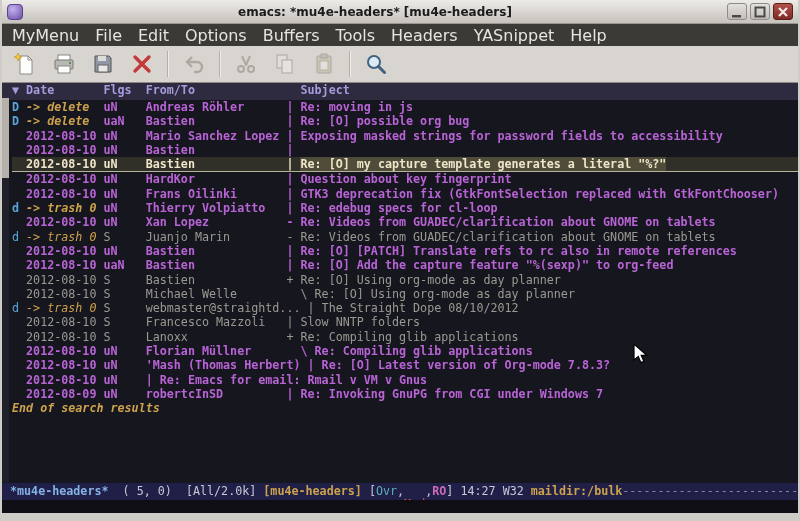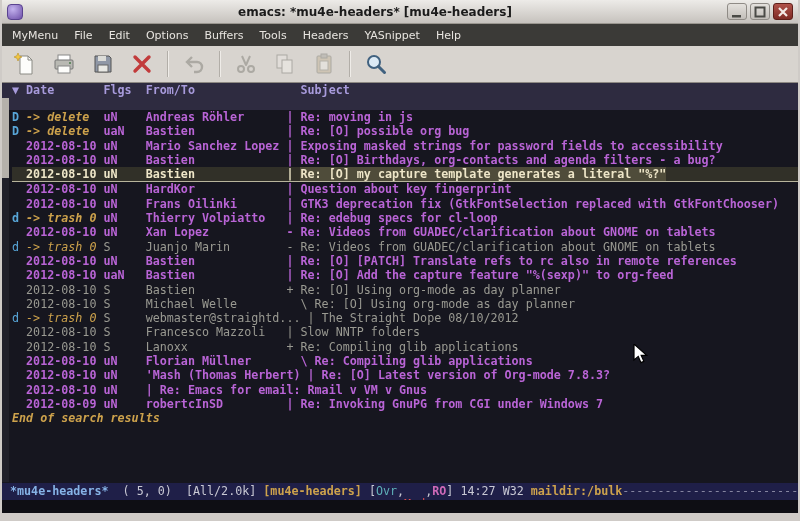--- a/index.html
+++ b/index.html
@@ -17,40 +17,40 @@
   .title { flex:1; text-align:center; font-size:12px; font-weight:bold; color:#1b1b1b;
            white-space:nowrap; overflow:hidden; }
   .winbtns { display:flex; gap:3px; flex:none; }
   .wbtn { width:20px; height:17px; border:1px solid #8f8b86; border-radius:3px;
           background:linear-gradient(#e4e1dd,#c2beb9); display:flex;
           align-items:center; justify-content:center; padding:0; }
   .wbtn.close { background:linear-gradient(#b0524a,#7e2a24); border-color:#5e1f1a; }
   
   .menubar { height:22px; background:#3b3a37; display:flex; align-items:center;
              padding-left:2px; flex:none; }
-  .menu-item { color:#e8e5e0; font-size:11px; padding:3px 8px; white-space:nowrap; }
+  .menu-item { color:#e8e5e0; font-size:16px; padding:3px 8px; white-space:nowrap; }
   
   .toolbar { height:37px; background:#d8d4cf; border-bottom:1px solid #8d8983;
              display:flex; align-items:center; padding:0 5px; gap:3px; flex:none; }
   .tbtn { width:36px; height:30px; background:transparent; border:none;
           border-radius:3px; display:flex; align-items:center; justify-content:center; }
   .tbtn.disabled { opacity:.45; }
   .ticon { display:flex; }
   .tsep { width:2px; height:26px; background:#b2aea8; border-right:1px solid #efece8;
           margin:0 4px; flex:none; }
   
   .frame { flex:1; background:var(--bg); display:flex; flex-direction:column;
            position:relative; overflow:hidden;
            font-family:"DejaVu Sans Mono","Liberation Mono",monospace;
            font-size:11.7px; line-height:14.3px; }
   .scrollbar { position:absolute; left:0; top:15px; bottom:31px; width:7px;
                background:#20202a; z-index:5; }
   .sb-thumb { width:7px; height:80px; background:#b5b1ab; }
   .buffer-body { flex:1; overflow:hidden; padding-left:10px; }
-  .header-line { display:flex; margin-left:-10px; padding-left:10px; height:27px;
+  .header-line { display:flex; margin-left:-10px; padding-left:10px; height:17px;
                  background:var(--header-bg); color:var(--header-fg); font-weight:bold; }
   .header-line span { white-space:pre; flex:none; }
   .h-date { width:13ch; } .h-flags { width:6ch; } .h-from { width:22ch; }
   
   .row { display:flex; overflow:hidden; }
   .row span { white-space:pre; flex:none; }
   .f-mark { width:2ch; } .f-date { width:11ch; } .f-flags { width:6ch; }
   .f-from { min-width:20ch; } .f-subject { overflow:hidden; }
   .row.unread { color:var(--unread); font-weight:bold; }
   .row.seen { color:var(--seen); }
@@ -234,21 +234,20 @@
             <span class="f-from">Mario Sanchez Lopez </span>
             <span class="f-sep">| </span>
             <span class="f-subject">Exposing masked strings for password fields to accessibility</span>
           </div>
           <div class="row unread">
             <span class="f-mark">  </span>
             <span class="f-date">2012-08-10 </span>
             <span class="f-flags">uN    </span>
             <span class="f-from">Bastien             </span>
             <span class="f-sep">| </span>
-            <span class="f-subject">Re: [O] Birthdays, org-contacts and agenda filters - a bug?</span>
           </div>
           <div class="row unread current">
             <span class="f-mark">  </span>
             <span class="f-date">2012-08-10 </span>
             <span class="f-flags">uN    </span>
             <span class="f-from">Bastien             </span>
             <span class="f-sep">| </span>
             <span class="f-subject">Re: [O] my capture template generates a literal "%?"</span>
           </div>
           <div class="row unread">

